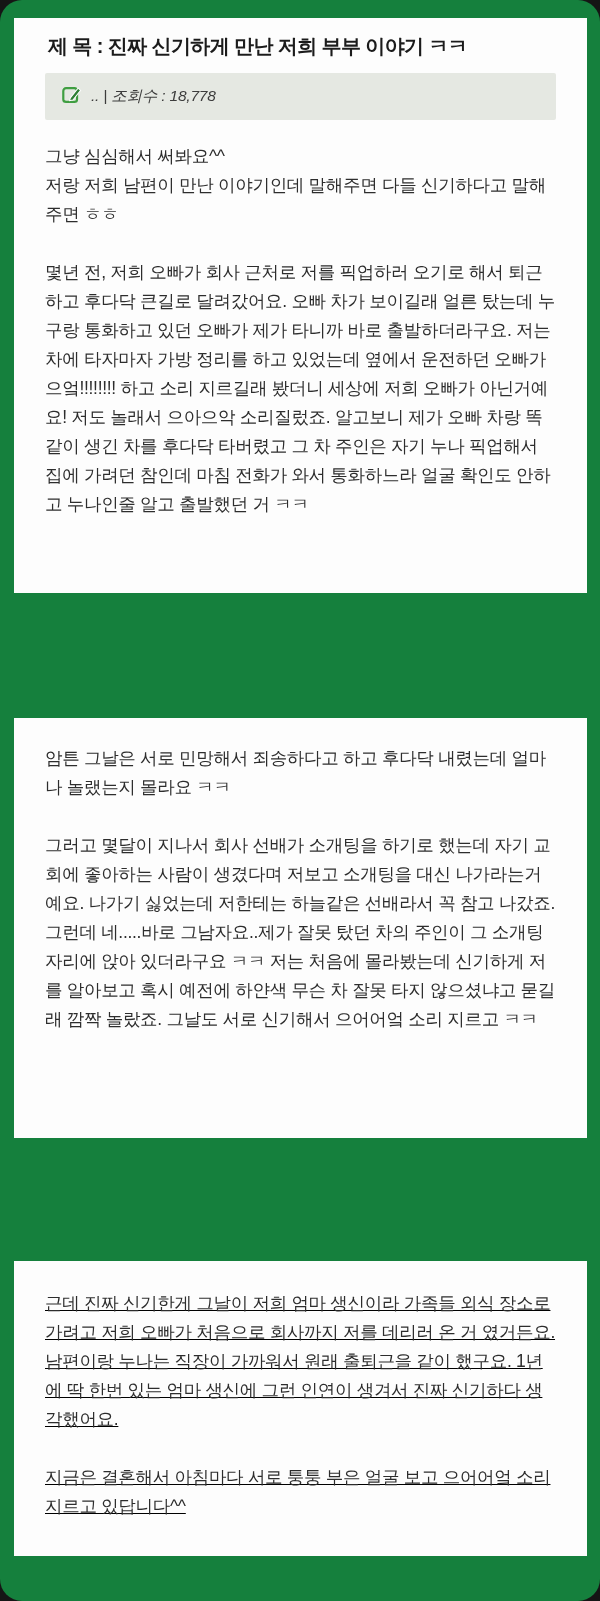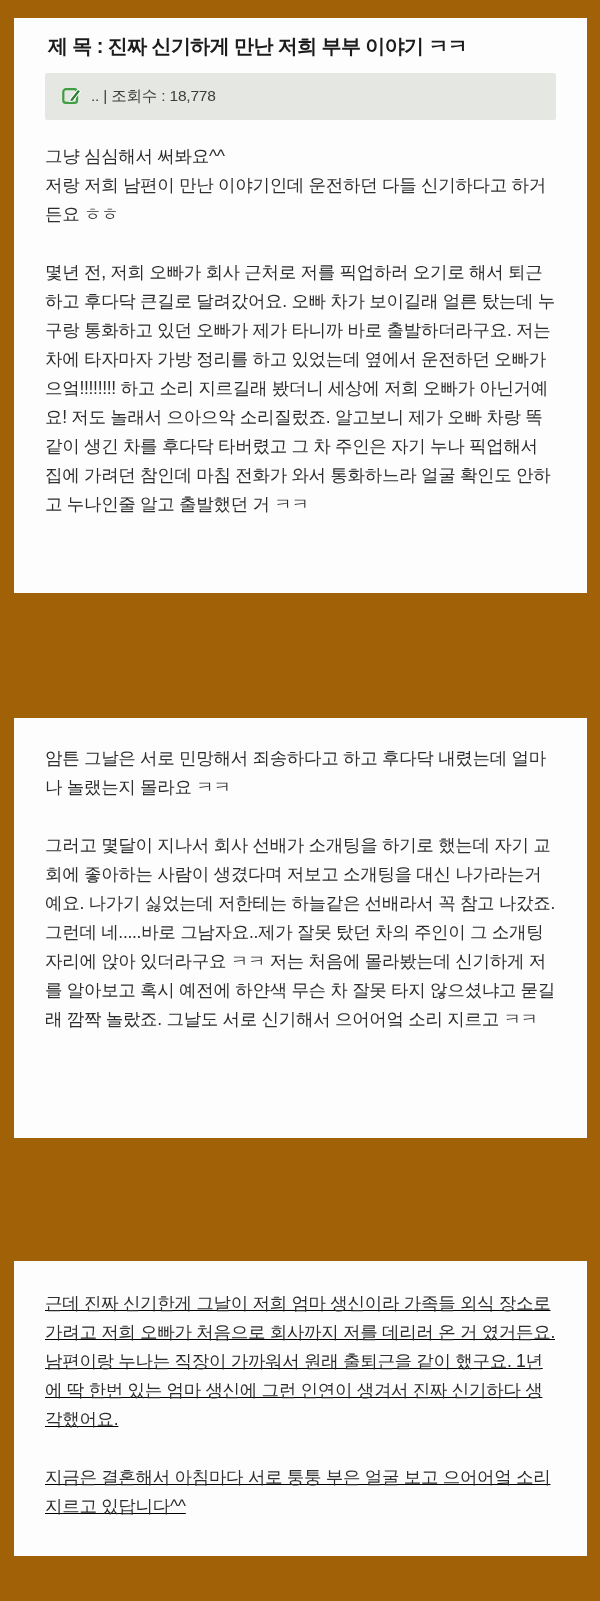--- a/index.html
+++ b/index.html
@@ -5,22 +5,23 @@
   html, body { margin: 0; padding: 0; }
   body {
     width: 600px;
     background: #151515;
     font-family: "Liberation Sans", "DejaVu Sans", sans-serif;
   }
   .page {
     position: relative;
     width: 600px;
     height: 1601px;
-    background: #a16207;
+    background: #15803d;
     overflow: hidden;
+    border-radius: 22px;
   }
   .card {
     position: absolute;
     left: 14px;
     width: 573px;
     background: #fdfdfd;
     box-sizing: border-box;
     padding: 0 31px;
     overflow: hidden;
   }
@@ -40,23 +41,23 @@
     margin-top: 13px;
     background: #e5e8e2;
     border-radius: 2px;
     padding: 11px 15px 12px 16px;
     font-size: 15.5px;
     color: #3c3c3c;
     letter-spacing: -0.2px;
   }
   .meta-row {
     display: flex;
-    align-items: center;
     gap: 8px;
     line-height: 24px;
+    font-style: italic;
   }
   .meta-row + .meta-row { margin-top: 7px; }
   .icon-edit {
     display: inline-flex;
     width: 22px;
     height: 22px;
     flex: 0 0 auto;
   }
   .body {
     margin: 0 0 29px 0;
@@ -84,21 +85,21 @@
           <svg viewBox="0 0 24 24" width="22" height="22" xmlns="http://www.w3.org/2000/svg">
             <rect x="2.5" y="4.5" width="15" height="15" rx="3" fill="none" stroke="#3f9e41" stroke-width="2.4"></rect>
             <path d="M10.2 15.2 L18.6 4.6 L21.4 6.8 L13.0 17.4 L9.4 18.2 Z" fill="#2e7d33" stroke="#fdfdfd" stroke-width="1.1"></path>
           </svg>
         </span>
         <span>.. | 조회수 : 18,778</span>
       </div>
     </div>
 
     <p class="body body-first">그냥 심심해서 써봐요^^
-저랑 저희 남편이 만난 이야기인데 운전하던 다들 신기하다고 하거든요 ㅎㅎ</p>
+저랑 저희 남편이 만난 이야기인데 말해주면 다들 신기하다고 말해주면 ㅎㅎ</p>
     <p class="body">몇년 전, 저희 오빠가 회사 근처로 저를 픽업하러 오기로 해서 퇴근하고 후다닥 큰길로 달려갔어요. 오빠 차가 보이길래 얼른 탔는데 누구랑 통화하고 있던 오빠가 제가 타니까 바로 출발하더라구요. 저는 차에 타자마자 가방 정리를 하고 있었는데 옆에서 운전하던 오빠가 으엌!!!!!!!! 하고 소리 지르길래 봤더니 세상에 저희 오빠가 아닌거예요! 저도 놀래서 으아으악 소리질렀죠. 알고보니 제가 오빠 차랑 똑같이 생긴 차를 후다닥 타버렸고 그 차 주인은 자기 누나 픽업해서 집에 가려던 참인데 마침 전화가 와서 통화하느라 얼굴 확인도 안하고 누나인줄 알고 출발했던 거 ㅋㅋ</p>
   </section>
 
   <section class="card card-2">
     <p class="body">암튼 그날은 서로 민망해서 죄송하다고 하고 후다닥 내렸는데 얼마나 놀랬는지 몰라요 ㅋㅋ</p>
     <p class="body">그러고 몇달이 지나서 회사 선배가 소개팅을 하기로 했는데 자기 교회에 좋아하는 사람이 생겼다며 저보고 소개팅을 대신 나가라는거예요. 나가기 싫었는데 저한테는 하늘같은 선배라서 꼭 참고 나갔죠.
 그런데 네.....바로 그남자요..제가 잘못 탔던 차의 주인이 그 소개팅 자리에 앉아 있더라구요 ㅋㅋ 저는 처음에 몰라봤는데 신기하게 저를 알아보고 혹시 예전에 하얀색 무슨 차 잘못 타지 않으셨냐고 묻길래 깜짝 놀랐죠. 그날도 서로 신기해서 으어어엌 소리 지르고 ㅋㅋ</p>
   </section>
 
   <section class="card card-3">

